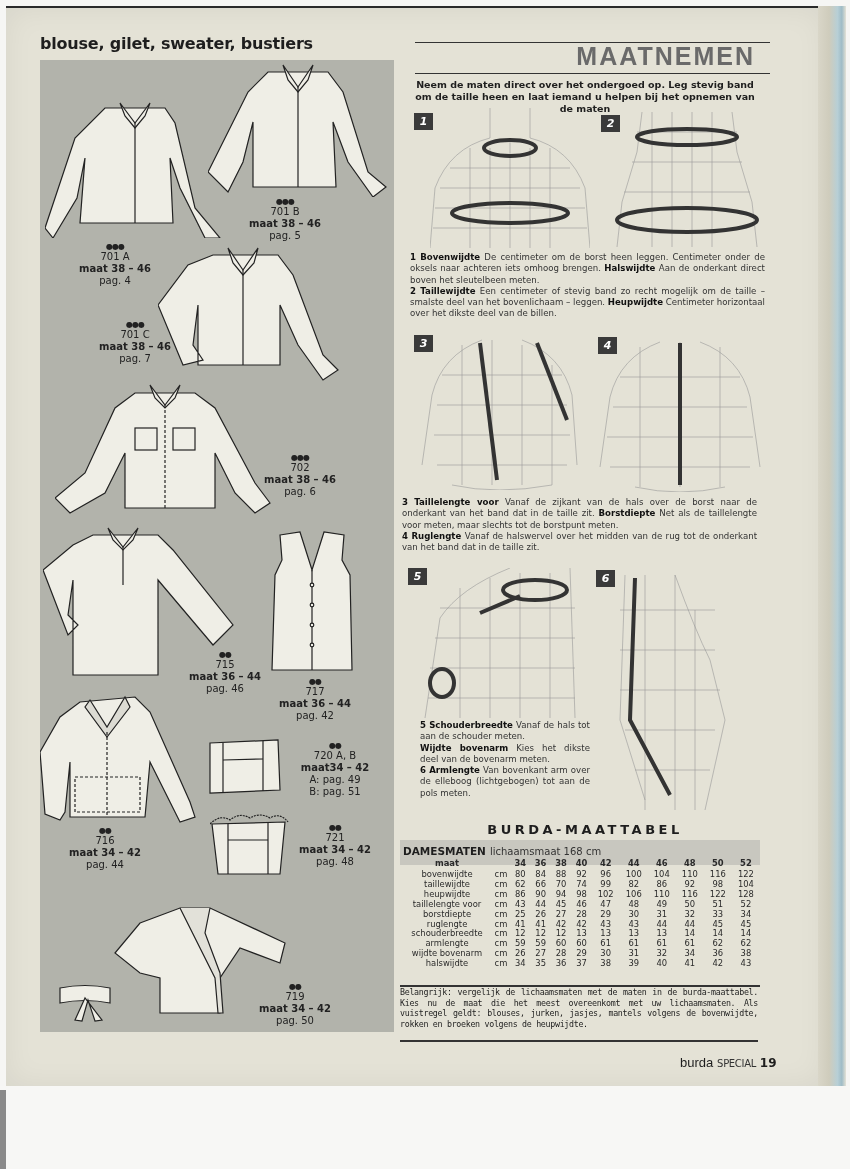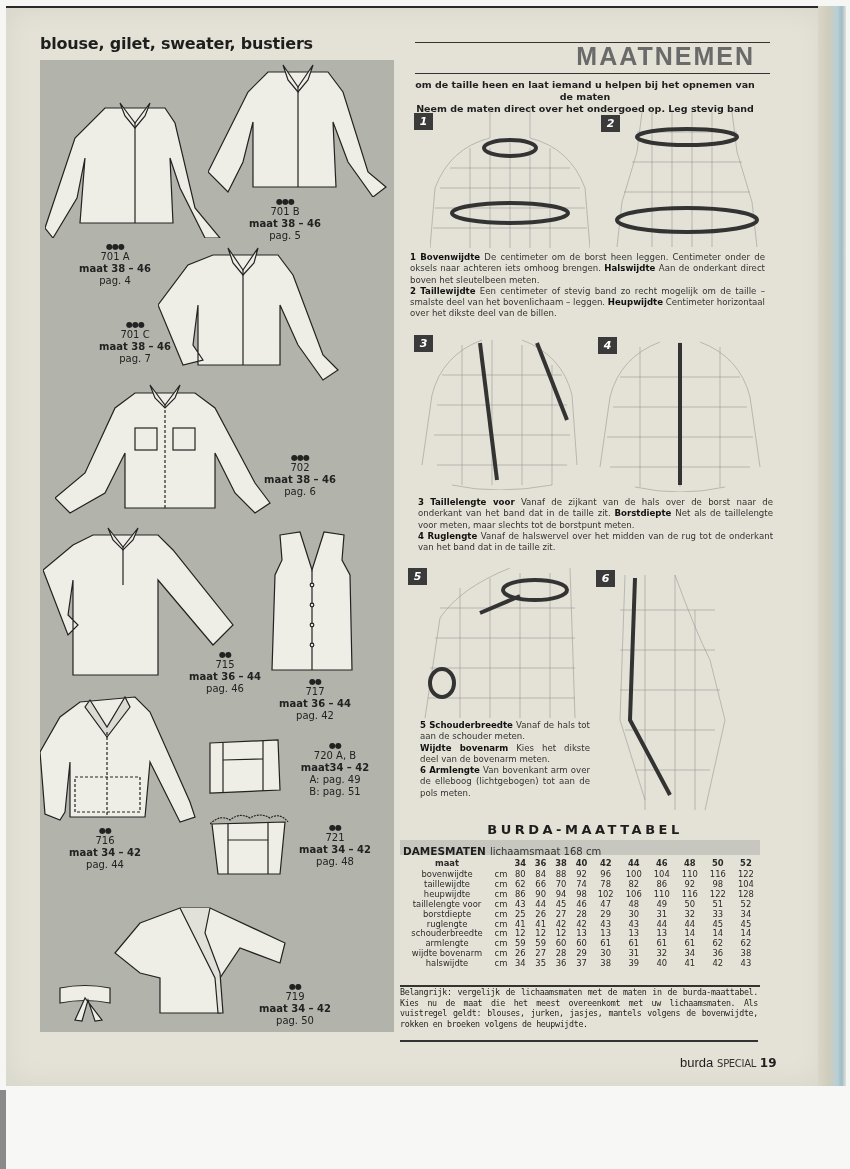--- a/index.html
+++ b/index.html
@@ -23,21 +23,21 @@
 
   
   .rule{position:absolute;height:1px;background:#333}
   .maat-title{position:absolute;left:415px;top:42px;width:340px;text-align:right;font-family:"Liberation Sans",sans-serif;font-weight:bold;font-size:25px;letter-spacing:2px;color:#6a6a6a}
   .intro{position:absolute;left:410px;top:79px;width:350px;text-align:center;font-size:9.5px;line-height:12px;font-weight:bold}
   .fig-num{position:absolute;width:19px;height:17px;background:#3a3a3a;color:#fff;font-weight:bold;font-style:italic;font-size:11px;text-align:center;line-height:17px}
   .figure{position:absolute}
   .desc{position:absolute;font-size:8.6px;line-height:11.3px;color:#333;text-align:justify}
   .desc b{color:#111}
   .table-title{position:absolute;left:410px;top:822px;width:350px;text-align:center;font-weight:bold;font-size:13px;letter-spacing:3.5px}
-  .dames-bar{position:absolute;left:400px;top:840px;width:360px;height:15px;background:#c8c7bf}
+  .dames-bar{position:absolute;left:400px;top:840px;width:360px;height:25px;background:#c8c7bf}
   .dames-bar .bold{font-weight:bold;font-size:10.5px;margin-left:3px}
   .dames-bar .light{font-size:10px;margin-left:4px;color:#333}
   table.sizes{position:absolute;left:402px;top:857px;width:358px;border-collapse:collapse;font-size:8.4px;color:#2a2a2a}
   table.sizes td{padding:0;line-height:9.9px;text-align:center}
   table.sizes td.name{text-align:center;width:90px}
   table.sizes td.unit{width:18px}
   table.sizes tr.head td{font-weight:bold;line-height:13px}
   .note{position:absolute;left:400px;top:987px;width:358px;font-family:"DejaVu Sans Mono","Liberation Mono",monospace;font-size:8.3px;line-height:10.5px;text-align:justify;letter-spacing:-.3px}
   .footer{position:absolute;left:680px;top:1055px;font-size:12px}
   .footer .brand{font-weight:normal;font-family:"Liberation Sans",sans-serif;font-size:13px}
@@ -225,22 +225,22 @@
         <span class="code">719</span>
         <span class="maat">maat 34 – 42</span>
         <span class="pag">pag. 50</span>
     </div>
   </div>
 
   <div class="rule" style="left:415px;top:42px;width:355px"></div>
   <div class="maat-title">MAATNEMEN</div>
   <div class="rule" style="left:415px;top:73px;width:355px"></div>
   <div class="intro">
+    <div>Neem de maten direct over het ondergoed op. Leg stevig band</div>
     <div>om de taille heen en laat iemand u helpen bij het opnemen van de maten</div>
-    <div>Neem de maten direct over het ondergoed op. Leg stevig band</div>
   </div>
 
   <div class="fig-num" style="left:414px;top:113px">1</div>
   <div class="figure" style="left:430px;top:108px">
     <svg width="160" height="140" viewBox="0 0 160 140">
         <g fill="none" stroke="#999" stroke-width=".6">
       <path d="M60 0 L60 30 Q20 40 5 80 L0 140 M100 0 L100 30 Q140 40 155 80 L160 140"></path>
       <path d="M20 60 L140 60 M10 80 L150 80 M5 100 L155 100 M3 120 L157 120 M40 40 L40 140 M60 40 L60 140 M80 30 L80 140 M100 40 L100 140 M120 40 L120 140"></path>
     </g>
         <g fill="none" stroke="#333" stroke-width="4">
@@ -287,21 +287,21 @@
         <g fill="none" stroke="#999" stroke-width=".6">
       <path d="M65 5 Q25 20 15 60 L5 130 M105 5 Q145 20 155 60 L165 130 M40 150 Q85 160 130 150"></path>
       <path d="M25 40 L145 40 M18 70 L152 70 M12 100 L158 100 M15 130 L155 130 M45 10 L45 150 M85 5 L85 150 M125 10 L125 150"></path>
     </g>
         <g fill="none" stroke="#333" stroke-width="4">
           <path d="M85 6 L85 148"></path>
         </g>
       </svg>
   </div>
 
-  <div class="desc" style="left:418px;top:497px;width:355px">
+  <div class="desc" style="left:402px;top:497px;width:355px">
     <b>3</b> <b>Taillelengte voor</b><span> Vanaf de zijkant van de hals over de borst naar de onderkant van het band dat in de taille zit. </span><b>Borstdiepte</b><span> Net als de taillelengte voor meten, maar slechts tot de borstpunt meten.</span><br>
     <b>4</b> <b>Ruglengte</b><span> Vanaf de halswervel over het midden van de rug tot de onderkant van het band dat in de taille zit.</span>
   </div>
 
   <div class="fig-num" style="left:408px;top:568px">5</div>
   <div class="figure" style="left:420px;top:568px">
     <svg width="160" height="150" viewBox="0 0 160 150">
         <g fill="none" stroke="#999" stroke-width=".6">
       <path d="M90 0 Q40 20 20 50 L5 150 M150 0 L155 150"></path>
       <path d="M20 40 L155 40 M15 70 L155 70 M10 100 L155 100 M8 130 L155 130 M40 20 L40 150 M70 10 L70 150 M100 5 L100 150 M130 5 L130 150"></path>
@@ -366,21 +366,21 @@
           <td>116</td>
           <td>122</td>
         </tr>
         <tr>
           <td class="name">taillewijdte</td>
           <td class="unit">cm</td>
           <td>62</td>
           <td>66</td>
           <td>70</td>
           <td>74</td>
-          <td>78</td>
+          <td>99</td>
           <td>82</td>
           <td>86</td>
           <td>92</td>
           <td>98</td>
           <td>104</td>
         </tr>
         <tr>
           <td class="name">heupwijdte</td>
           <td class="unit">cm</td>
           <td>86</td>

